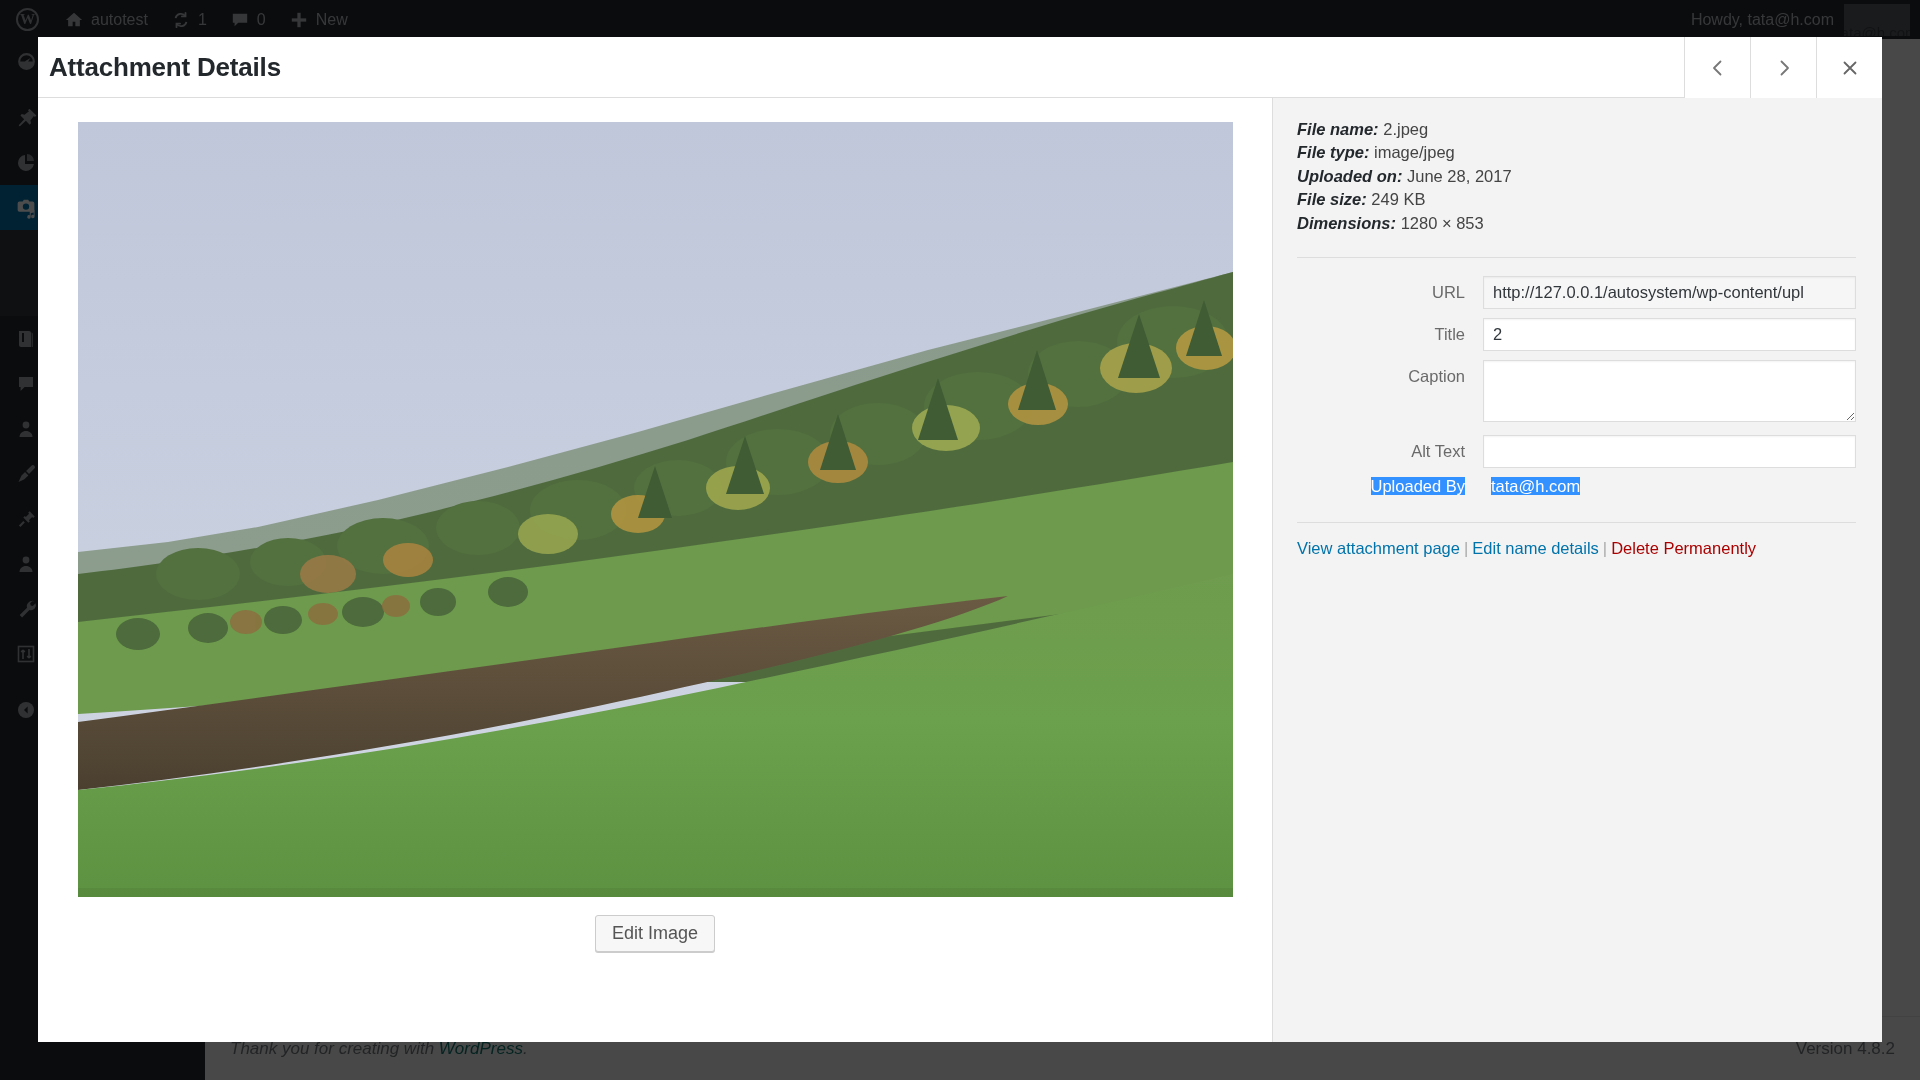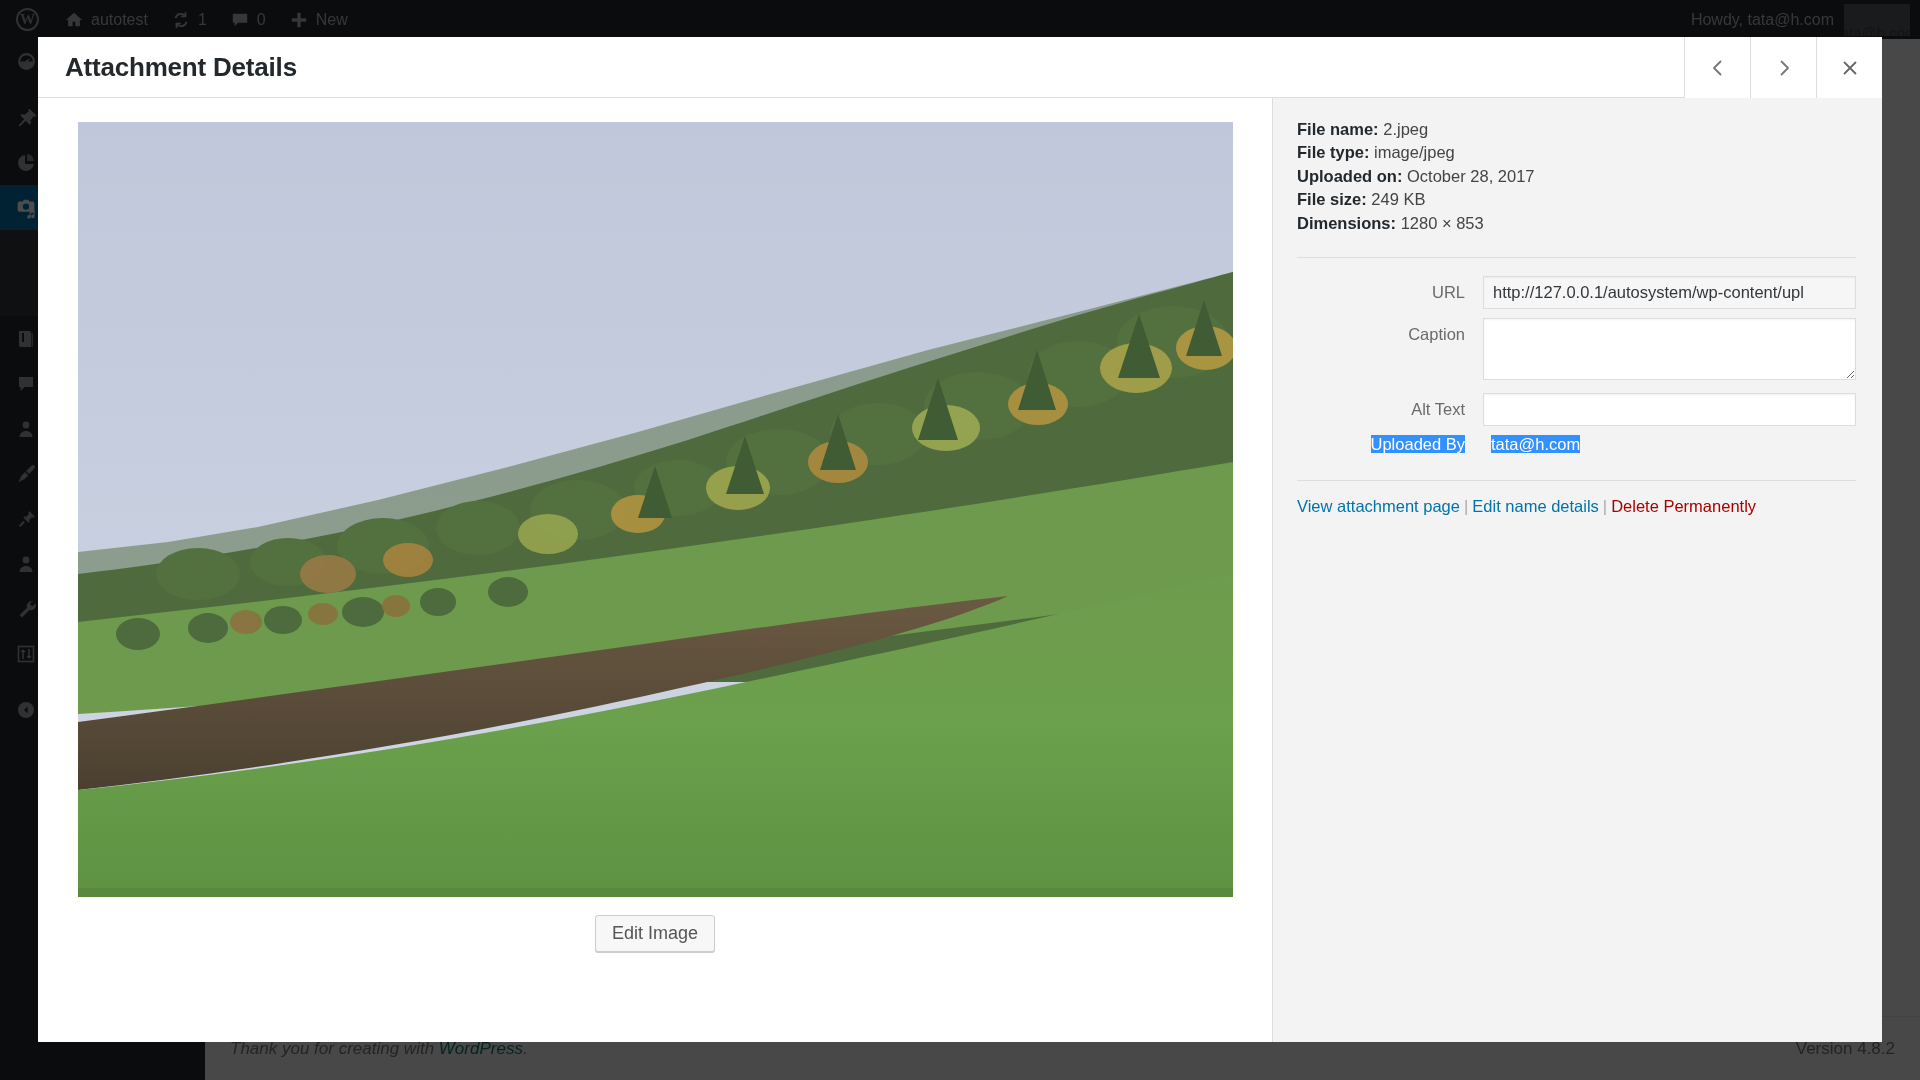--- a/index.html
+++ b/index.html
@@ -98,21 +98,21 @@
     display: flex; flex-direction: column;
   }
   #modal-header {
     height: 61px; flex: 0 0 61px;
     border-bottom: 1px solid #ddd;
     display: flex; align-items: center;
     position: relative;
   }
   #modal-title {
     font-size: 26px; font-weight: bold; color: #23282d;
-    padding-left: 27px; letter-spacing: -0.2px; text-align: right;
+    padding-left: 11px; letter-spacing: -0.2px; text-align: right;
   }
   .hdr-btns { position: absolute; right: 0; top: 0; display: flex; height: 61px; }
   .hdr-btn {
     width: 66px; height: 61px;
     display: flex; align-items: center; justify-content: center;
     border-left: 1px solid #ddd;
     color: #666; background: #fff;
   }
   #modal-body { flex: 1; display: flex; min-height: 0; }
 
@@ -144,21 +144,21 @@
 
   
   #settings {
     flex: 1;
     background: #f3f3f3;
     border-left: 1px solid #ddd;
     padding: 20px 26px 0 24px;
     overflow: hidden;
   }
   .meta-line { font-size: 16.5px; color: #444; line-height: 1.42; }
-  .meta-line strong { color: #23282d; }
+  .meta-line strong { color: #23282d; font-style: italic; }
   .hr { border-top: 1px solid #ddd; margin: 22px 0 18px 0; }
 
   .field-row { display: flex; align-items: flex-start; margin-bottom: 9px; }
   .field-label {
     width: 186px; flex: 0 0 186px;
     text-align: right; padding-right: 18px; padding-top: 7px;
     font-size: 16.5px; color: #6a6a6a;
   }
   .field-ctrl { flex: 1; }
   .field-ctrl input[type=text],
@@ -486,41 +486,47 @@
           <div class="meta-line">
             <strong>File name:</strong>
             <span>2.jpeg</span>
           </div>
           <div class="meta-line">
             <strong>File type:</strong>
             <span>image/jpeg</span>
           </div>
           <div class="meta-line">
             <strong>Uploaded on:</strong>
-            <span>October 28, 2017</span>
+            <span>June 28, 2017</span>
           </div>
           <div class="meta-line">
             <strong>File size:</strong>
             <span>249 KB</span>
           </div>
           <div class="meta-line">
             <strong>Dimensions:</strong>
             <span>1280 × 853</span>
           </div>
         </div>
 
         <div class="hr"></div>
 
         <div class="field-row">
           <label class="field-label">URL</label>
           <div class="field-ctrl">
             <input type="text" class="readonlyurl" readonly="" value="http://127.0.0.1/autosystem/wp-content/upl" style="">
           </div>
         </div>
 
+        <div class="field-row">
+          <label class="field-label">Title</label>
+          <div class="field-ctrl">
+            <input type="text" value="2" style="">
+          </div>
+        </div>
 
         <div class="field-row">
           <label class="field-label">Caption</label>
           <div class="field-ctrl">
             <textarea id="caption-field" style=""></textarea>
           </div>
         </div>
 
         <div class="field-row">
           <label class="field-label">Alt Text</label>

